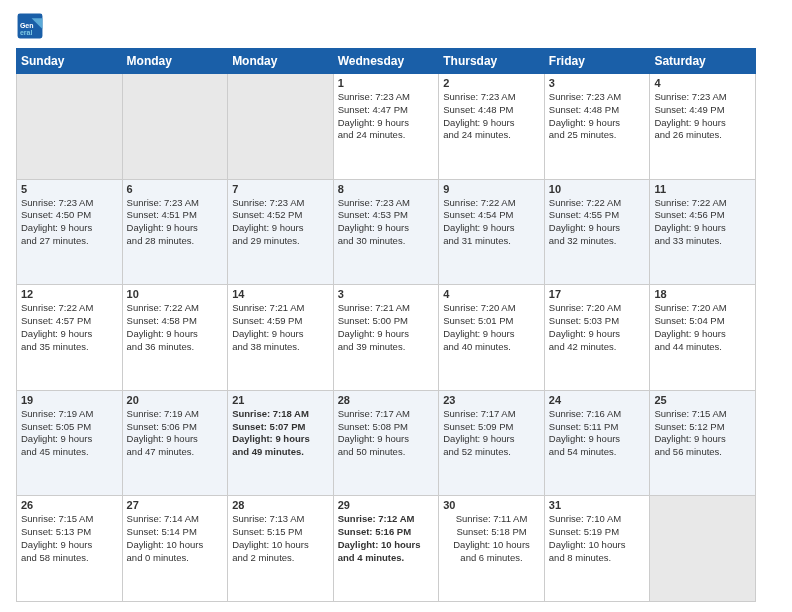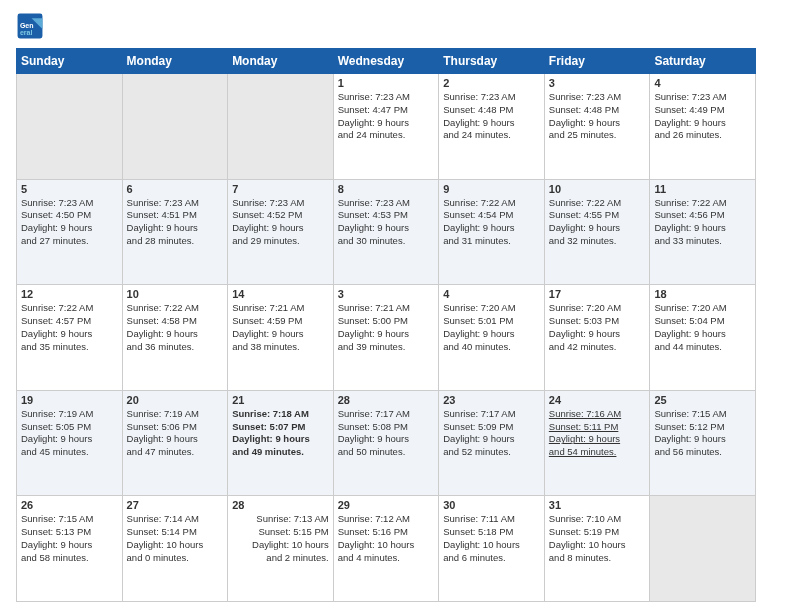--- a/index.html
+++ b/index.html
@@ -300,21 +300,21 @@
           </td>
           <td>
             <span class="day-num">23</span>
             <div class="cell-content" style="white-space: pre-line;">Sunrise: 7:17 AM
 Sunset: 5:09 PM
 Daylight: 9 hours
 and 52 minutes.</div>
           </td>
           <td>
             <span class="day-num">24</span>
-            <div class="cell-content" style="white-space: pre-line; text-decoration: underline;">Sunrise: 7:16 AM
+            <div class="cell-content" style="white-space: pre-line;">Sunrise: 7:16 AM
 Sunset: 5:11 PM
 Daylight: 9 hours
 and 54 minutes.</div>
           </td>
           <td>
             <span class="day-num">25</span>
             <div class="cell-content" style="white-space: pre-line;">Sunrise: 7:15 AM
 Sunset: 5:12 PM
 Daylight: 9 hours
 and 56 minutes.</div>
@@ -330,35 +330,35 @@
           </td>
           <td>
             <span class="day-num">27</span>
             <div class="cell-content" style="white-space: pre-line;">Sunrise: 7:14 AM
 Sunset: 5:14 PM
 Daylight: 10 hours
 and 0 minutes.</div>
           </td>
           <td>
             <span class="day-num">28</span>
-            <div class="cell-content" style="white-space: pre-line; text-align: right;">Sunrise: 7:13 AM
+            <div class="cell-content" style="white-space: pre-line;">Sunrise: 7:13 AM
 Sunset: 5:15 PM
 Daylight: 10 hours
 and 2 minutes.</div>
           </td>
           <td>
             <span class="day-num">29</span>
-            <div class="cell-content" style="white-space: pre-line;">Sunrise: 7:12 AM
+            <div class="cell-content" style="white-space: pre-line; font-weight: bold;">Sunrise: 7:12 AM
 Sunset: 5:16 PM
 Daylight: 10 hours
 and 4 minutes.</div>
           </td>
           <td>
             <span class="day-num">30</span>
-            <div class="cell-content" style="white-space: pre-line;">Sunrise: 7:11 AM
+            <div class="cell-content" style="white-space: pre-line; text-align: center;">Sunrise: 7:11 AM
 Sunset: 5:18 PM
 Daylight: 10 hours
 and 6 minutes.</div>
           </td>
           <td>
             <span class="day-num">31</span>
             <div class="cell-content" style="white-space: pre-line;">Sunrise: 7:10 AM
 Sunset: 5:19 PM
 Daylight: 10 hours
 and 8 minutes.</div>

